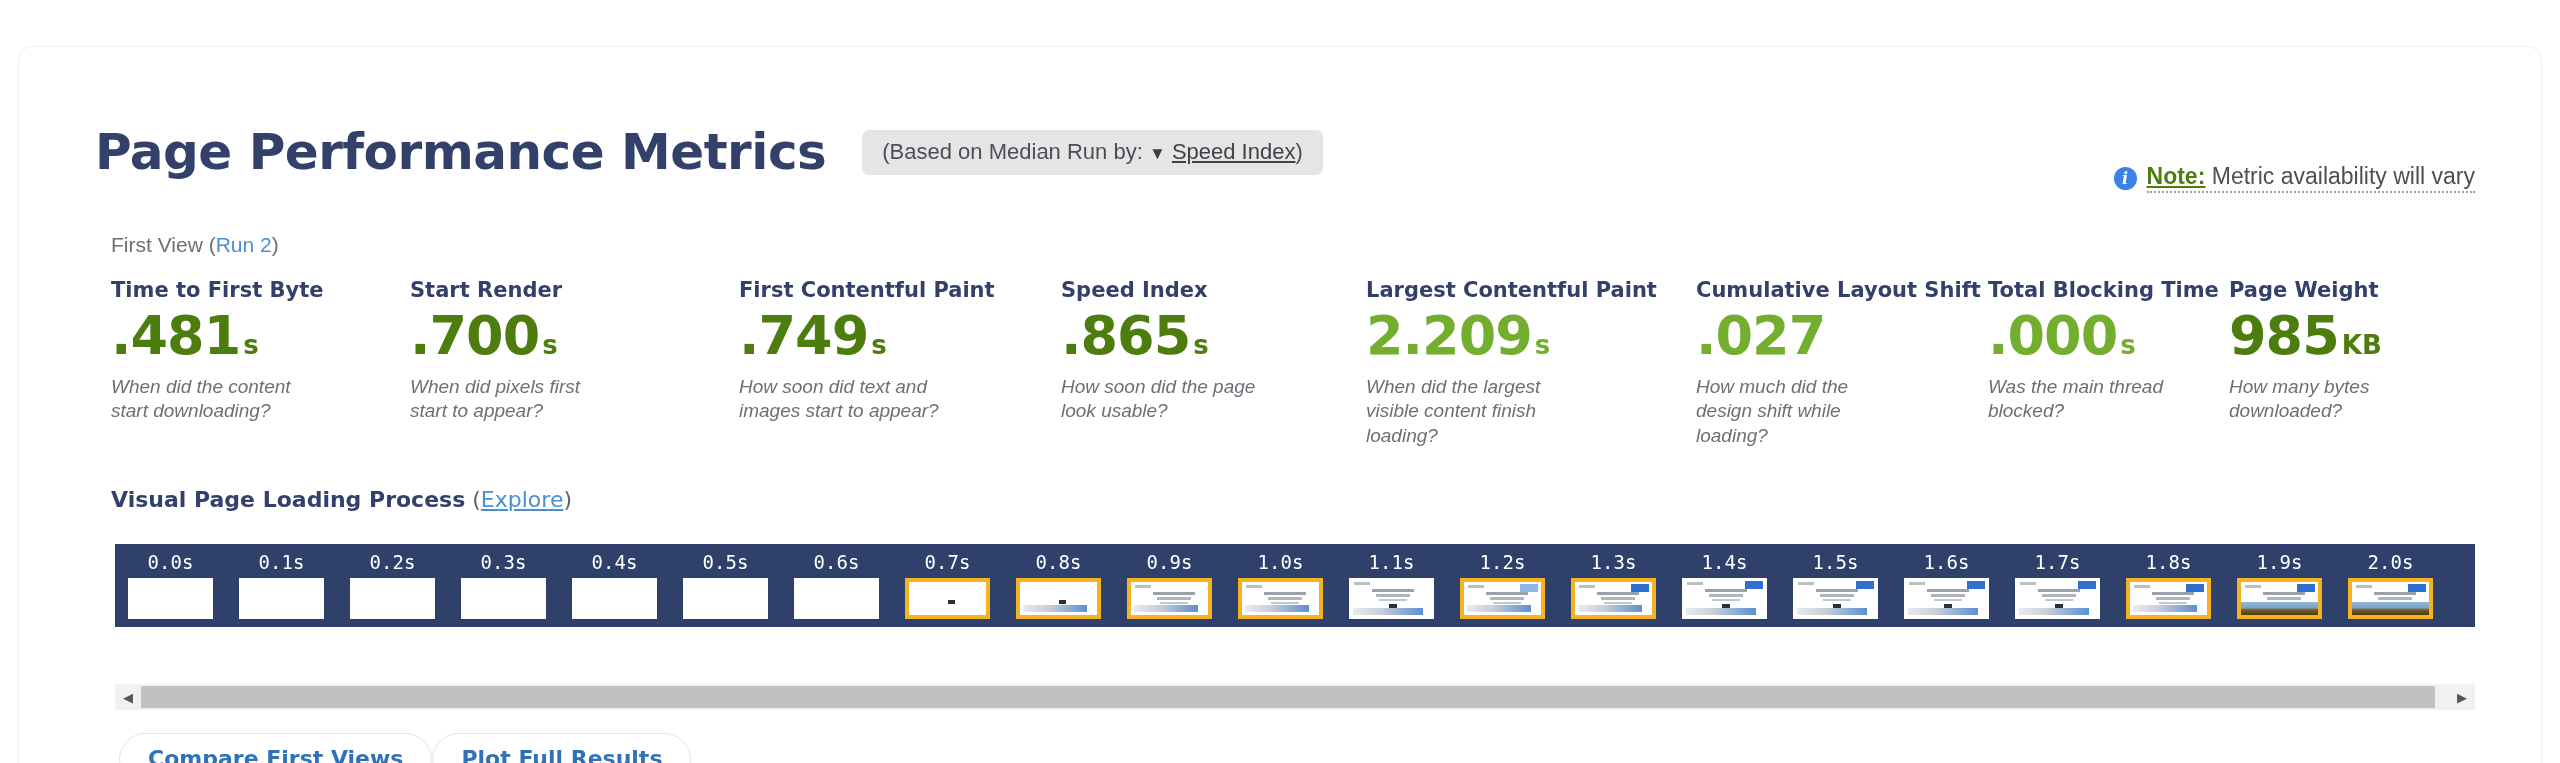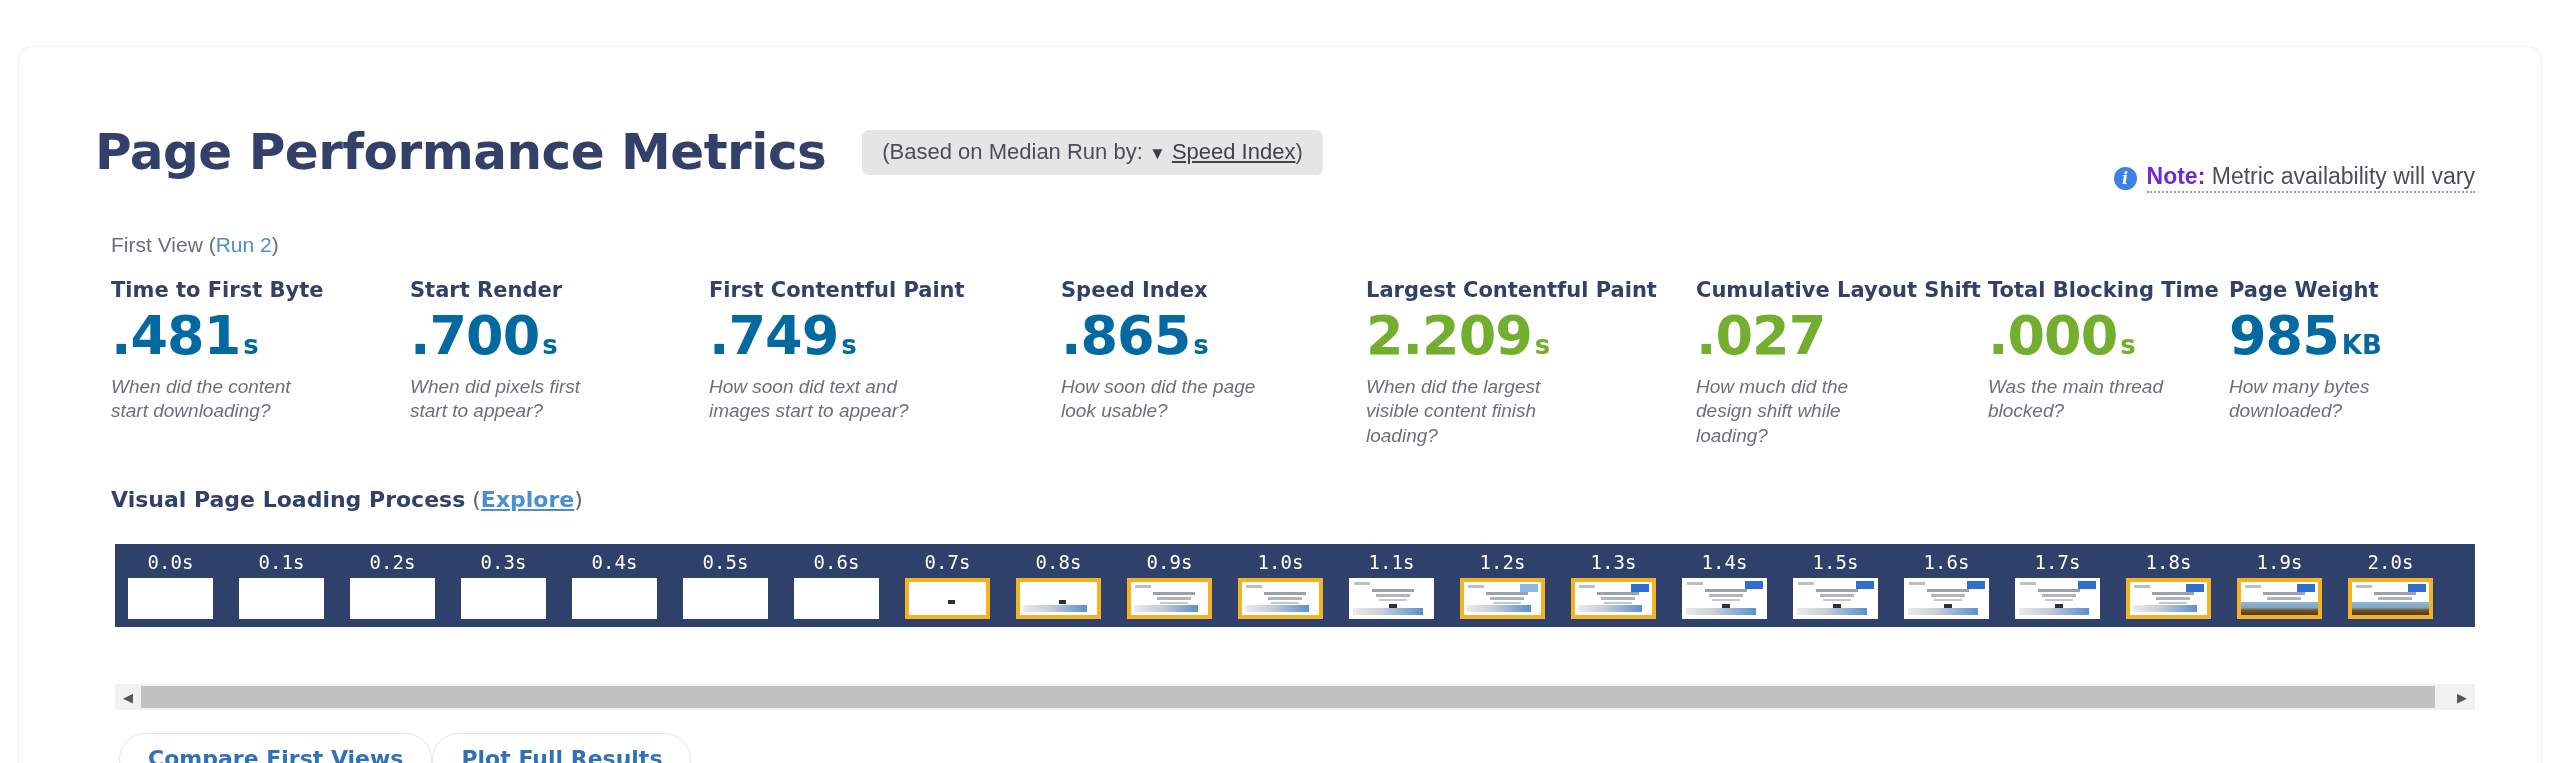--- a/index.html
+++ b/index.html
@@ -48,21 +48,21 @@
     font-size: 23px; color: #4b5056; white-space: nowrap;
   }
   .note-icon {
     width: 23px; height: 23px; border-radius: 50%;
     background: #3b82e8; color: #fff;
     font-size: 16px; font-weight: 700; font-style: italic;
     display: inline-flex; align-items: center; justify-content: center;
     font-family: "DejaVu Serif", serif;
   }
   .note-text { border-bottom: 2px dotted #9aa0a6; padding-bottom: 1px; }
-  .note-text b { color: #6d28d9; }
+  .note-text b { color: #4d7c0f; text-decoration: underline; }
 
   .firstview {
     position: absolute; left: 92px; top: 186px;
     font-size: 21px; color: #6b7076; white-space: nowrap;
   }
   .firstview a { color: #4a8fd4; text-decoration: none; }
 
   
   .metrics { position: absolute; left: 92px; top: 232px; width: 2400px; }
   .metric { position: absolute; top: 0; }
@@ -76,31 +76,31 @@
     font-family: "DejaVu Sans", sans-serif;
     line-height: 1;
   }
   .m-num { font-size: 54px; font-weight: 700; letter-spacing: -1px; }
   .m-unit { font-size: 26px; font-weight: 700; margin-left: 3px; }
   .m-desc {
     margin-top: 12px;
     font-size: 19px; font-style: italic; color: #6b7076;
     line-height: 1.28; max-width: 205px;
   }
-  .blue { color: #0369a1; }
+  .blue { color: #4d7c0f; }
   .green { color: #73ae2e; }
 
   
   .vpl {
     position: absolute; left: 92px; top: 440px;
     font-size: 22px; font-weight: 700; color: #33406a;
     white-space: nowrap; font-family: "DejaVu Sans", sans-serif;
   }
   .vpl .paren { font-weight: 400; color: #5e6469; }
-  .vpl a { color: #4a8fd4; text-decoration: underline; font-weight: 700; }
+  .vpl a { color: #4a8fd4; text-decoration: underline; font-weight: 400; }
 
   .strip-wrap {
     position: absolute; left: 96px; top: 497px;
     width: 2360px; height: 83px;
     background: #2f406b;
     display: flex; align-items: flex-start;
     padding: 0;
   }
   .frame {
     width: 111px; flex: 0 0 111px;
@@ -193,21 +193,21 @@
         <div class="metric" style="left: 0px;">
           <div class="m-label">Time to First Byte</div>
           <div class="m-value"><span class="m-num blue">.481</span><span class="m-unit blue">s</span></div>
           <div class="m-desc">When did the content start downloading?</div>
         </div>
         <div class="metric" style="left: 299px;">
           <div class="m-label">Start Render</div>
           <div class="m-value"><span class="m-num blue">.700</span><span class="m-unit blue">s</span></div>
           <div class="m-desc">When did pixels first start to appear?</div>
         </div>
-        <div class="metric" style="left: 598px;">
+        <div class="metric" style="left: 628px;">
           <div class="m-label">First Contentful Paint</div>
           <div class="m-value"><span class="m-num blue">.749</span><span class="m-unit blue">s</span></div>
           <div class="m-desc">How soon did text and images start to appear?</div>
         </div>
         <div class="metric" style="left: 950px;">
           <div class="m-label">Speed Index</div>
           <div class="m-value"><span class="m-num blue">.865</span><span class="m-unit blue">s</span></div>
           <div class="m-desc">How soon did the page look usable?</div>
         </div>
         <div class="metric" style="left: 1255px;">

